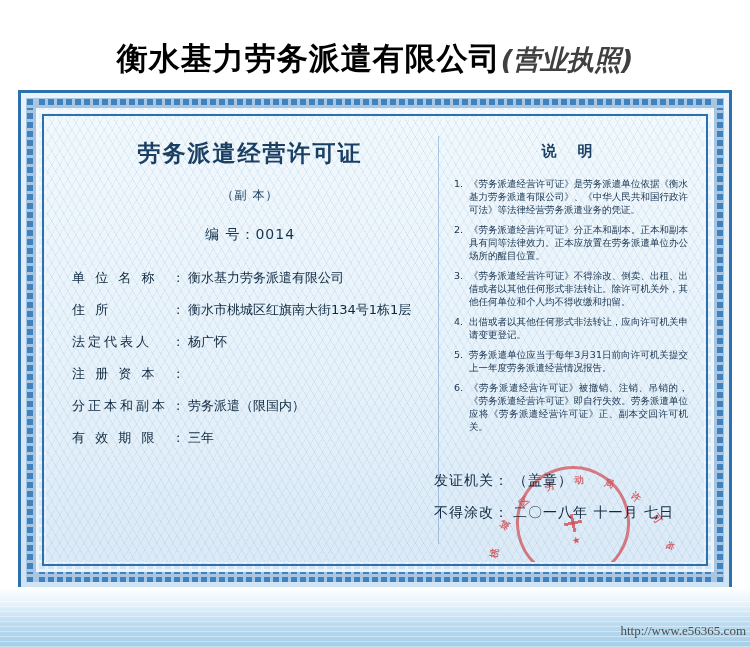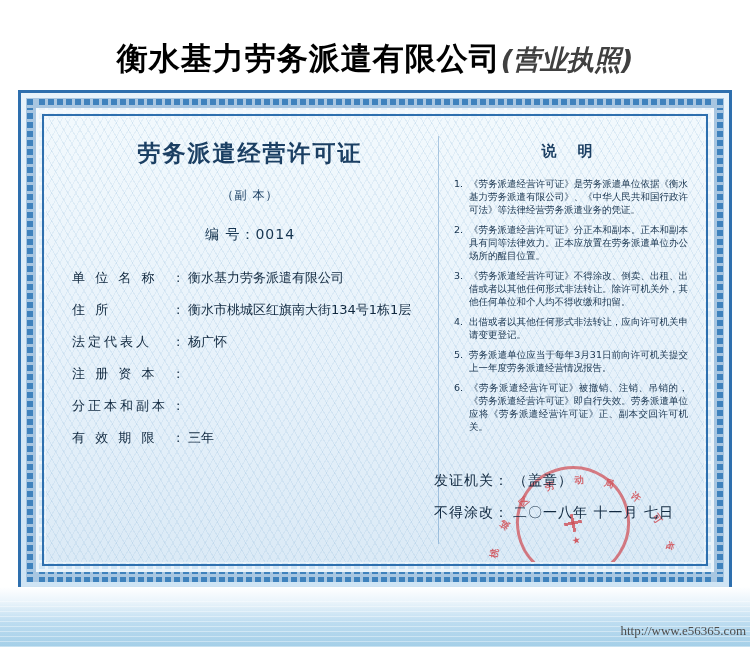--- a/index.html
+++ b/index.html
@@ -341,20 +341,21 @@
           <span class="field-colon">:</span>
           <span class="field-value">杨广怀</span>
         </div>
         <div class="field-row">
           <span class="field-label">注 册 资 本</span>
           <span class="field-colon">:</span>
         </div>
         <div class="field-row">
           <span class="field-label">分正本和副本</span>
           <span class="field-colon">:</span>
+          <span class="field-value">劳务派遣（限国内）</span>
         </div>
         <div class="field-row">
           <span class="field-label">有 效 期 限</span>
           <span class="field-colon">:</span>
           <span class="field-value">三年</span>
         </div>
       </div>
     </div>
 
     <div class="v-divider"></div>

